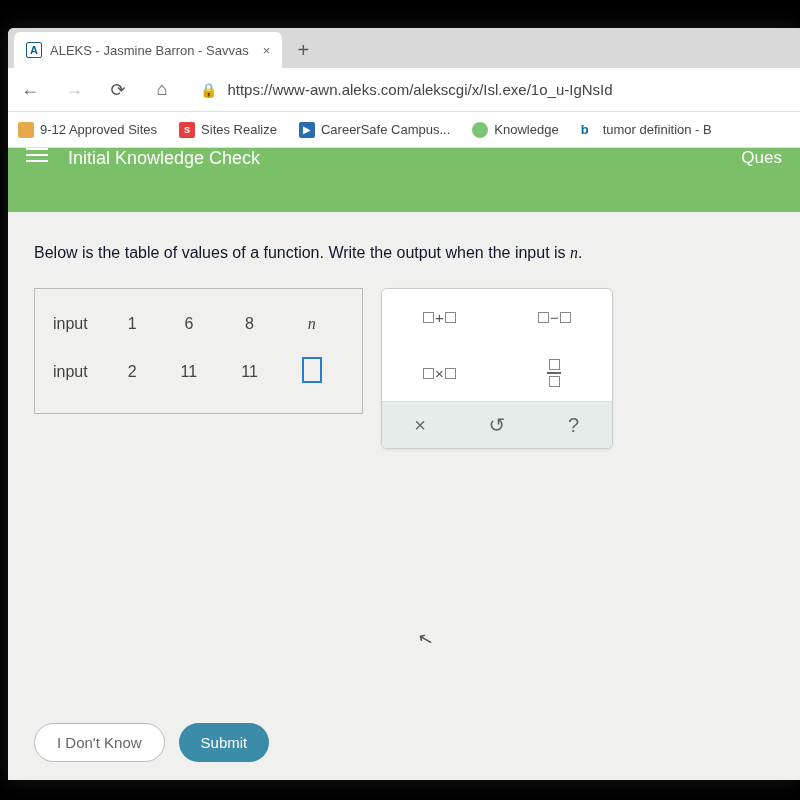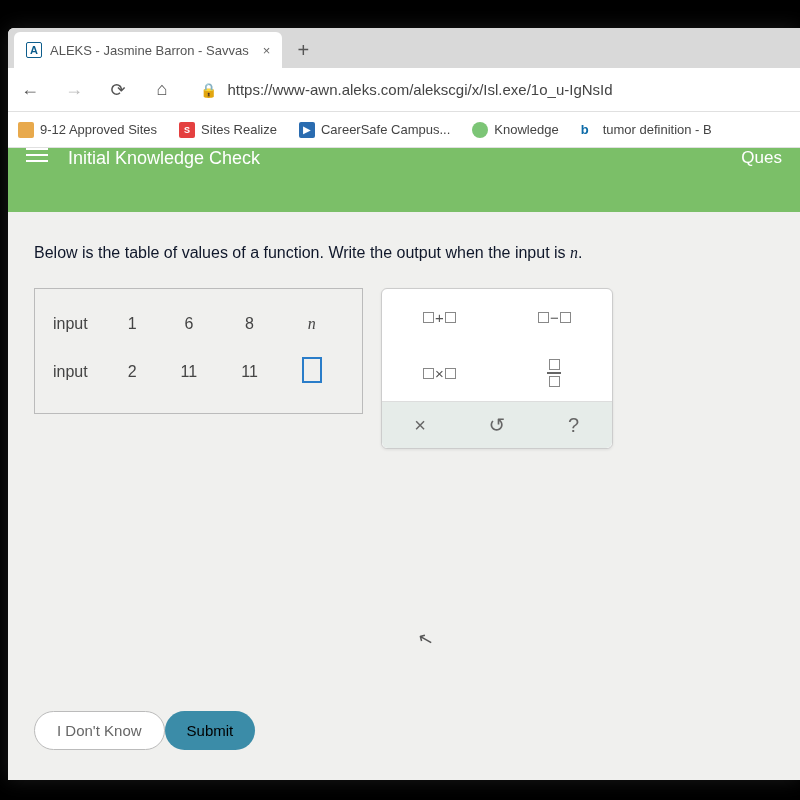--- a/index.html
+++ b/index.html
@@ -51,24 +51,24 @@
 
     .toolbox { border: 1px solid #ccc; border-radius: 6px; background: #fff; box-shadow: 0 1px 3px rgba(0,0,0,0.08); width: 232px; }
     .tool-row { display: flex; }
     .tool-cell { flex: 1; height: 56px; display: flex; align-items: center; justify-content: center; font-size: 15px; color: #555; }
     .tool-placeholder { display:inline-block; width:11px; height:11px; border:1px solid #888; margin: 0 1px; vertical-align: middle; }
     .frac-vis { display:inline-flex; flex-direction:column; align-items:center; line-height: 1; }
     .frac-vis .fbar { width: 14px; height: 1.5px; background: #666; margin: 2px 0; }
     .tool-bottom { display: flex; background: #e6ece9; border-top: 1px solid #ddd; border-radius: 0 0 6px 6px; }
     .tool-bottom .tool-cell { height: 46px; font-size: 20px; color: #666; }
 
-    .footer { position: absolute; bottom: 30px; left: 26px; display: flex; }
+    .footer { position: absolute; bottom: 18px; left: 26px; display: flex; gap: 14px; }
     .btn { padding: 10px 22px; border-radius: 24px; font-size: 15px; cursor: pointer; }
     .btn-idk { background: #fff; border: 1px solid #bbb; color: #666; }
-    .btn-submit { background: #3b8ca8; border: none; color: #000000; font-weight: 500; }
+    .btn-submit { background: #3b8ca8; border: none; color: #ffffff; font-weight: 500; }
 
     .cursor { position: absolute; top: 600px; left: 410px; font-size: 18px; color: #555; transform: rotate(-15deg); }
   </style>
 </head>
 <body>
 
 <div class="monitor">
 
   <div class="tab-strip">
     <div class="tab">

